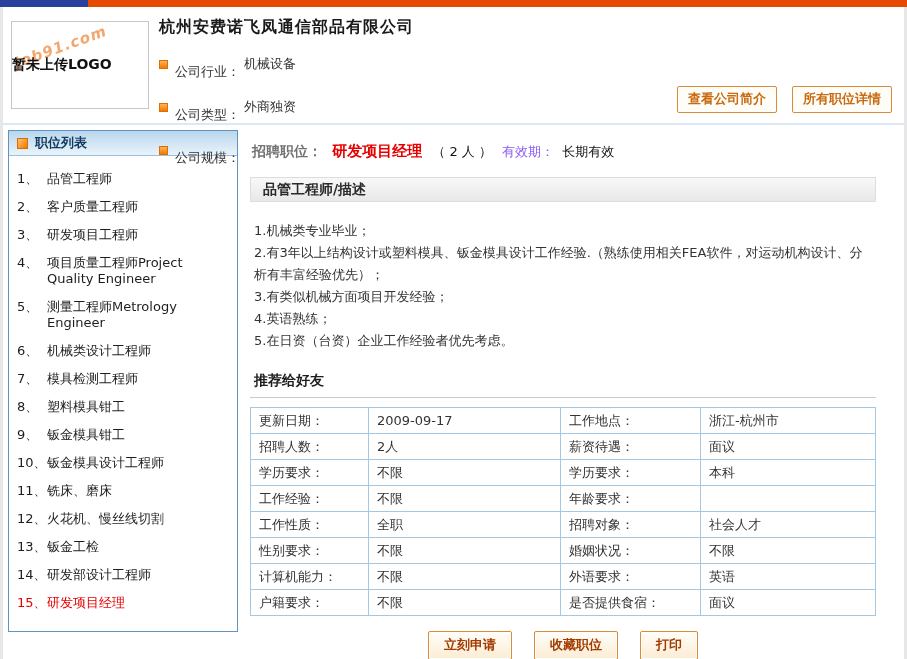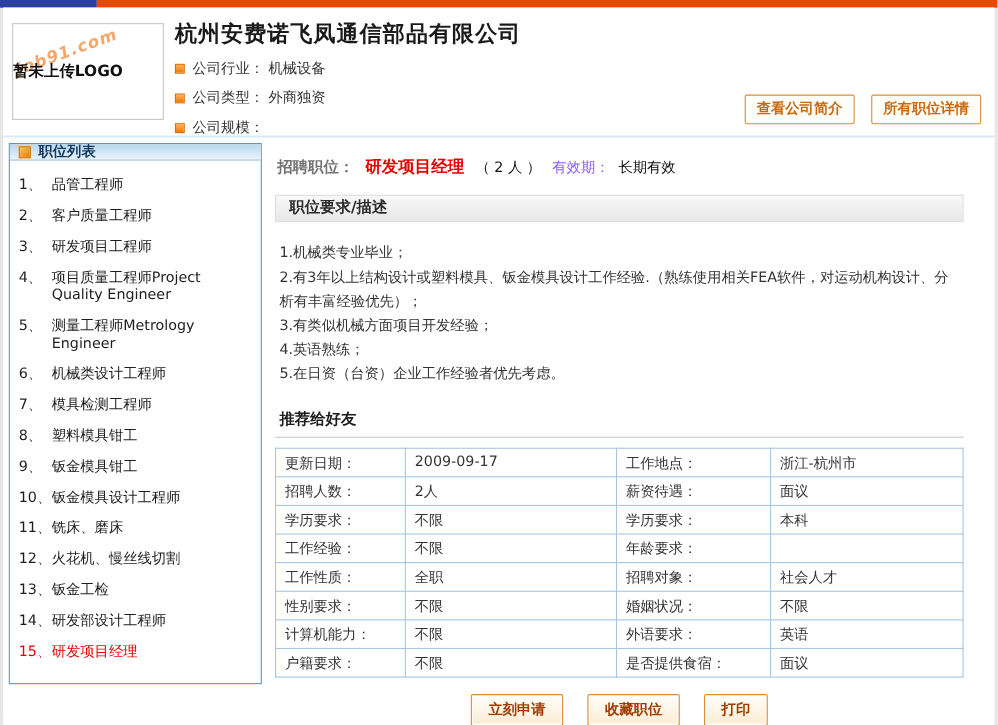--- a/index.html
+++ b/index.html
@@ -17,37 +17,37 @@
   
   .header { position:relative; height:116px; background:#fff; }
   .logo-box { position:absolute; left:8px; top:14px; width:138px; height:88px;
               border:1px solid #c6c6c6; background:#fff; overflow:hidden; }
   .logo-text { position:absolute; left:0; right:0; top:34px; text-align:left;
                font-size:14px; font-weight:bold; color:#111; }
   .watermark { position:absolute; left:0px; top:16px; transform:rotate(-20deg);
                font-size:15px; font-weight:bold; font-style:italic;
                color:#f08a3c; opacity:.75; letter-spacing:1px; white-space:nowrap; }
   .company-info { padding:10px 0 0 156px; }
-  .company-name { font-size:20px; font-weight:bold; color:#1a1a1a; letter-spacing:1px; }
+  .company-name { font-size:16px; font-weight:bold; color:#1a1a1a; letter-spacing:1px; }
   .company-row { display:flex; align-items:center; margin-top:9px; font-size:13px; color:#333; }
   .bullet { width:9px; height:9px; margin-right:7px; flex:0 0 aupx;
             background:linear-gradient(180deg,#ffb35c,#ef7a00); border:1px solid #e06d00; }
-  .f-label { color:#333; margin-right:4px; }
+  .f-label { color:#333; margin-right:4px;margin-top:16px; }
   .f-value { color:#333; }
   .header-buttons { position:absolute; right:12px; bottom:10px; }
   .header-buttons button { margin-left:10px; padding:3px 10px 4px 10px; font-size:13px; font-weight:bold;
             color:#c96a10; background:#fffdf8; border:1px solid #d98b3a; border-radius:2px; cursor:pointer;
             font-family:inherit; }
 
   
   .content { display:flex; align-items:flex-start; padding:5px 6px 0 5px; border-top:2px solid #dce9f5; background:#fff; }
 
   
   .sidebar { flex:0 0 230px; border:1px solid #5f93c3; background:#fff; }
-  .sidebar-header { display:flex; align-items:center; height:15px; padding-left:8px;
+  .sidebar-header { display:flex; align-items:center; height:25px; padding-left:8px;
                     background:linear-gradient(180deg,#b9d6ec,#e9f4fb);
                     border-bottom:1px solid #9dbfdd; font-size:13px; font-weight:bold; color:#12395f; }
   .side-icon { width:11px; height:11px; margin-right:7px;
                background:linear-gradient(135deg,#ffc070,#ef7a00); border:1px solid #d96c00; }
   .job-list { list-style:none; padding:9px 4px 14px 4px; }
   .job-list li { display:flex; padding:6px 2px 6px 4px; font-size:13px; color:#1d1d1d; line-height:16px; cursor:pointer; }
   .job-list .num { flex:0 0 30px; }
   .job-list .lbl { flex:1; }
   .job-list li.current { color:#e60000; }
 
@@ -195,21 +195,21 @@
       <div class="main">
         <div class="posting-line">
           <span class="p-label">招聘职位：</span>
           <span class="p-title">研发项目经理</span>
           <span class="p-count">（ 2 人 ）</span>
           <span class="p-valid-label">有效期：</span>
           <span class="p-valid">长期有效</span>
         </div>
 
         <div class="section-bar">
-          <span>职位要求/描述</span>
+          <span>品管工程师/描述</span>
         </div>
 
         <div class="desc">
           <p>1.机械类专业毕业；</p>
           <p>2.有3年以上结构设计或塑料模具、钣金模具设计工作经验.（熟练使用相关FEA软件，对运动机构设计、分析有丰富经验优先）；</p>
           <p>3.有类似机械方面项目开发经验；</p>
           <p>4.英语熟练；</p>
           <p>5.在日资（台资）企业工作经验者优先考虑。</p>
         </div>
 

